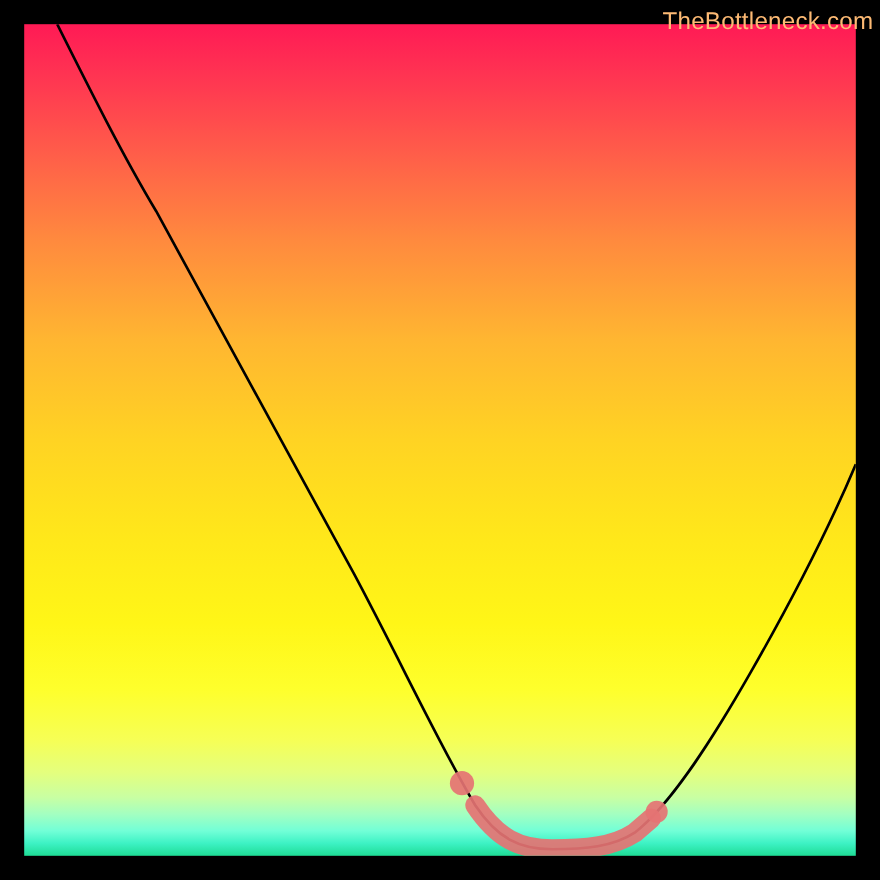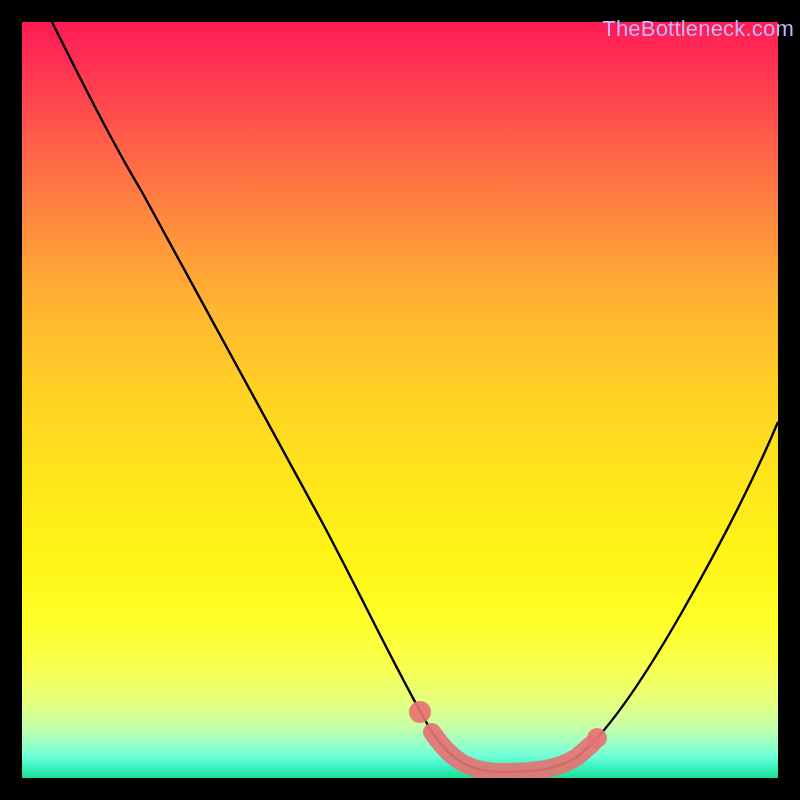--- a/index.html
+++ b/index.html
@@ -40,23 +40,23 @@
       #e4ff7e 90%,
       #c8ffa3 93%,
       #a3ffc1 95%,
       #72ffd7 97%,
       #3df2c4 98.5%,
       #1edc95 100%
     );
   }
   .watermark {
     position: absolute;
-    top: 16px;
+    top: 6px;
     right: 6px;
-    color: #c4b5fd;
+    color: #fdba74;
     font-size: 22px;
     font-weight: 500;
     letter-spacing: 0.2px;
     z-index: 5;
     pointer-events: none;
   }
   svg.curve {
     position: absolute;
     left: 0;
     top: 0;

